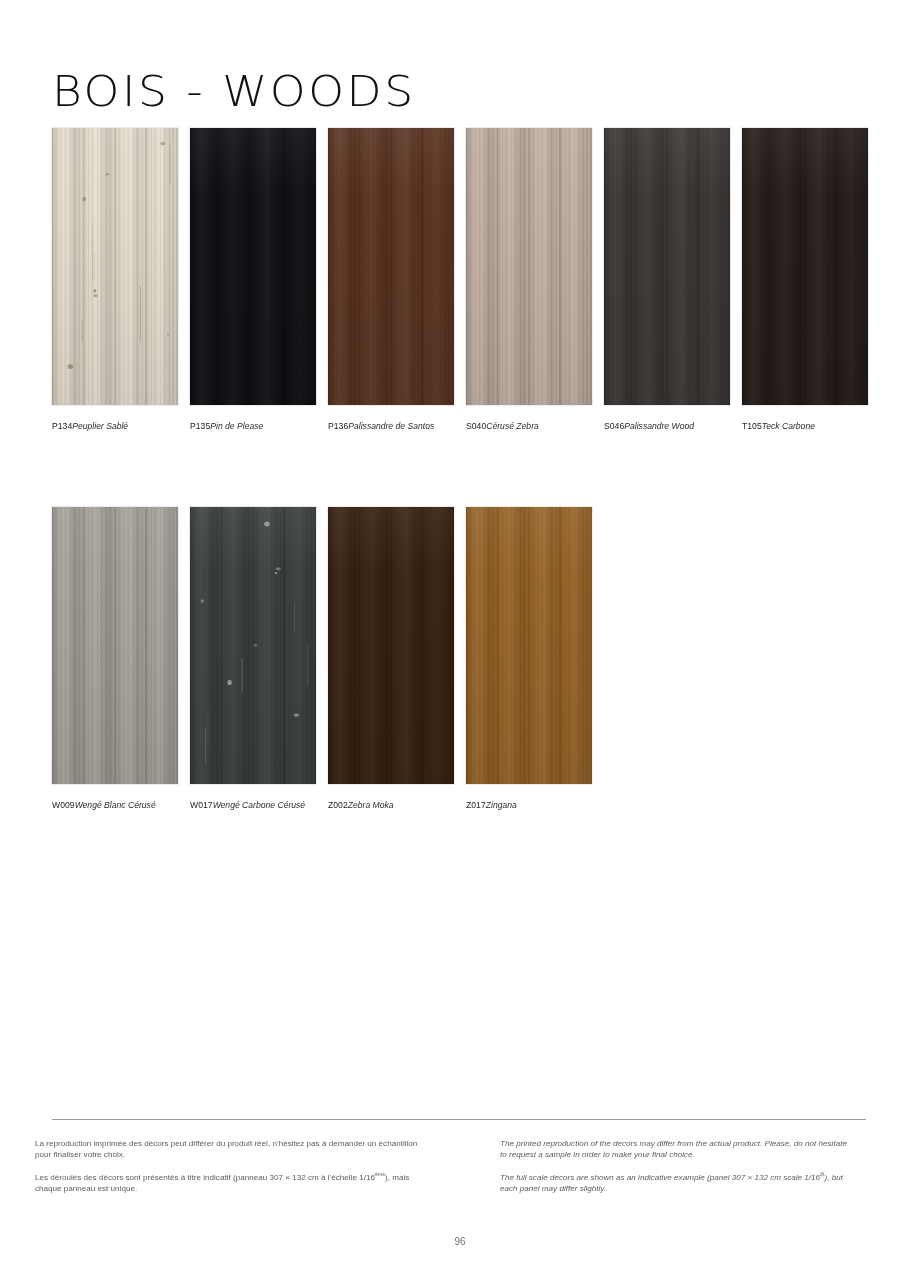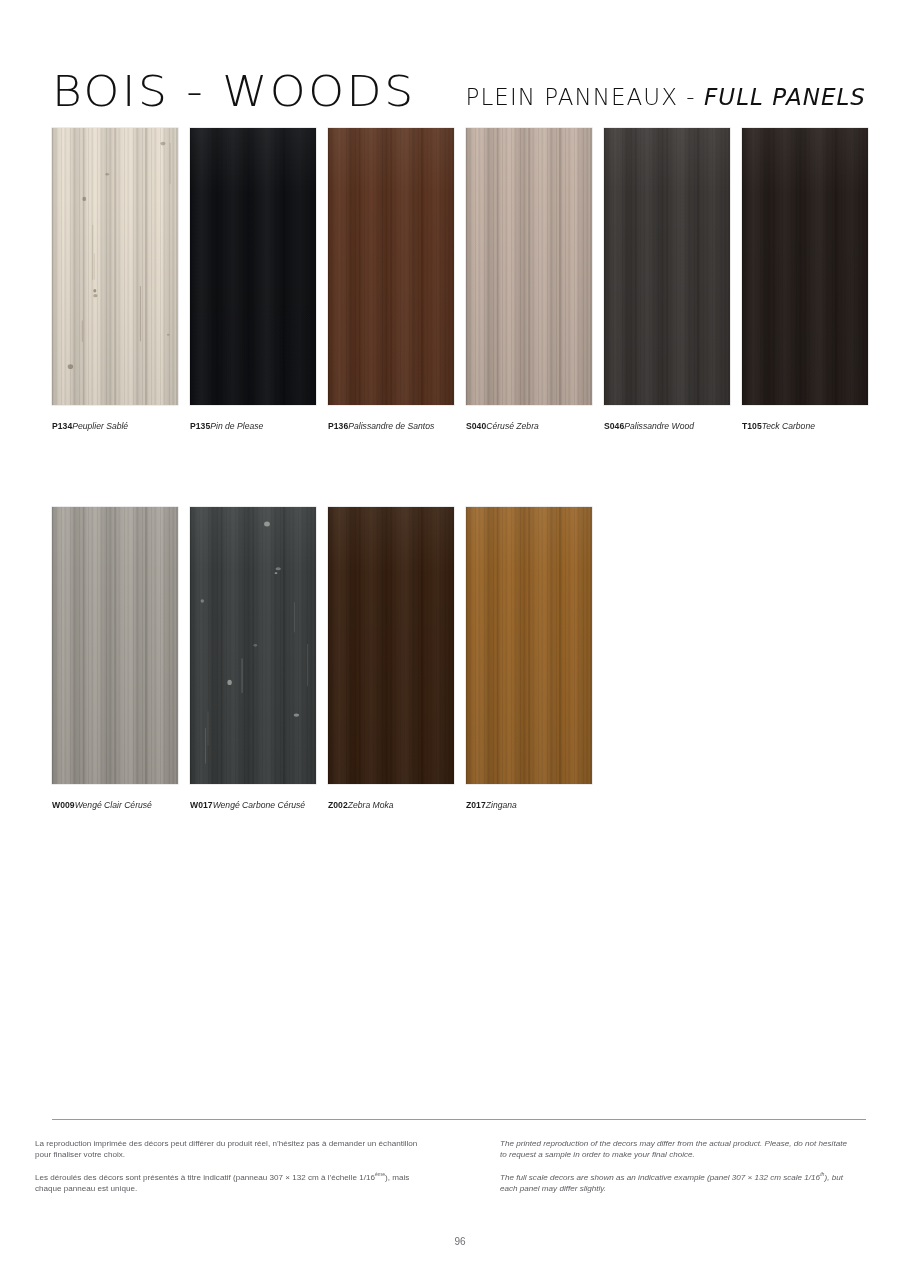--- a/index.html
+++ b/index.html
@@ -117,21 +117,21 @@
   .panel.has-knots .marks { opacity: 1; }
 
   .swatch-label {
     margin-top: 16px;
     font-size: 8.6px;
     line-height: 1.25;
     white-space: nowrap;
     color: #1c1c1c;
   }
   .swatch-code {
-    font-weight: 700;
+    font-weight: 400;
     letter-spacing: 0.005em;
   }
   .swatch-name {
     font-style: italic;
     font-weight: 400;
     color: #2b2b2b;
   }
 
   
   .footer-rule {
@@ -171,23 +171,20 @@
     text-align: center;
     font-size: 10px;
     color: #6f6f74;
   }
 </style>
 </head>
 <body>
 
 <div class="page-header">
   <div class="title-display title-main">BOIS - WOODS</div>
-  <div class="title-display title-right">
-    <span class="seg-fr">PLEIN PANNEAUX</span><span class="seg-dash"> - </span><span class="seg-en">FULL PANELS</span>
-  </div>
 </div>
 
 <div class="swatch-grid row-one">
     <div class="swatch-cell">
       <div class="panel has-knots" style="background-color: rgb(232, 223, 208);">
         <svg class="marks" width="126" height="277" viewBox="0 0 126 277" xmlns="http://www.w3.org/2000/svg" preserveAspectRatio="none">
           <ellipse cx="42.8" cy="162.8" rx="1.5" ry="1.8" fill="#6b5a44" opacity="0.57"></ellipse>
           <ellipse cx="18.4" cy="238.7" rx="2.7" ry="2.4" fill="#6b5a44" opacity="0.48"></ellipse>
           <ellipse cx="55.2" cy="46.3" rx="1.9" ry="1.2" fill="#6b5a44" opacity="0.36"></ellipse>
           <ellipse cx="110.9" cy="15.6" rx="2.5" ry="1.8" fill="#6b5a44" opacity="0.41"></ellipse>
@@ -311,21 +308,21 @@
           <ellipse cx="43.4" cy="167.7" rx="2.1" ry="1.6" fill="#6b5a44" opacity="0.42"></ellipse>
           <ellipse cx="32.3" cy="70.9" rx="1.9" ry="2.2" fill="#6b5a44" opacity="0.46"></ellipse>
           <ellipse cx="116.2" cy="206.7" rx="1.4" ry="1.0" fill="#6b5a44" opacity="0.30"></ellipse>
           <rect x="41.9" y="125.7" width="0.9" height="25.8" fill="#7a684f" opacity="0.19"></rect>
           <rect x="40.1" y="96.9" width="1.1" height="55.3" fill="#7a684f" opacity="0.19"></rect>
           <rect x="117.8" y="15.0" width="0.7" height="40.9" fill="#7a684f" opacity="0.27"></rect>
           <rect x="29.7" y="192.5" width="1.2" height="21.2" fill="#7a684f" opacity="0.23"></rect>
           <rect x="87.9" y="158.1" width="1.1" height="55.2" fill="#7a684f" opacity="0.30"></rect>
         </svg>
       </div>
-      <div class="swatch-label"><span class="swatch-code">W009</span><span class="swatch-name">Wengé Clair Cérusé</span></div>
+      <div class="swatch-label"><span class="swatch-code">W009</span><span class="swatch-name">Wengé Blanc Cérusé</span></div>
     </div>
     <div class="swatch-cell">
       <div class="panel has-knots" style="background-color: rgb(60, 64, 64);">
         <svg class="marks" width="126" height="277" viewBox="0 0 126 277" xmlns="http://www.w3.org/2000/svg" preserveAspectRatio="none">
           <ellipse cx="86.0" cy="66.1" rx="1.4" ry="0.9" fill="#d8d8d2" opacity="0.62"></ellipse>
           <ellipse cx="77.0" cy="16.9" rx="2.9" ry="2.5" fill="#d8d8d2" opacity="0.53"></ellipse>
           <ellipse cx="88.2" cy="61.8" rx="2.7" ry="1.5" fill="#d8d8d2" opacity="0.39"></ellipse>
           <ellipse cx="39.6" cy="175.4" rx="2.2" ry="2.7" fill="#d8d8d2" opacity="0.57"></ellipse>
           <ellipse cx="65.3" cy="138.3" rx="1.8" ry="1.4" fill="#d8d8d2" opacity="0.30"></ellipse>
           <ellipse cx="106.4" cy="208.1" rx="2.8" ry="1.7" fill="#d8d8d2" opacity="0.51"></ellipse>

